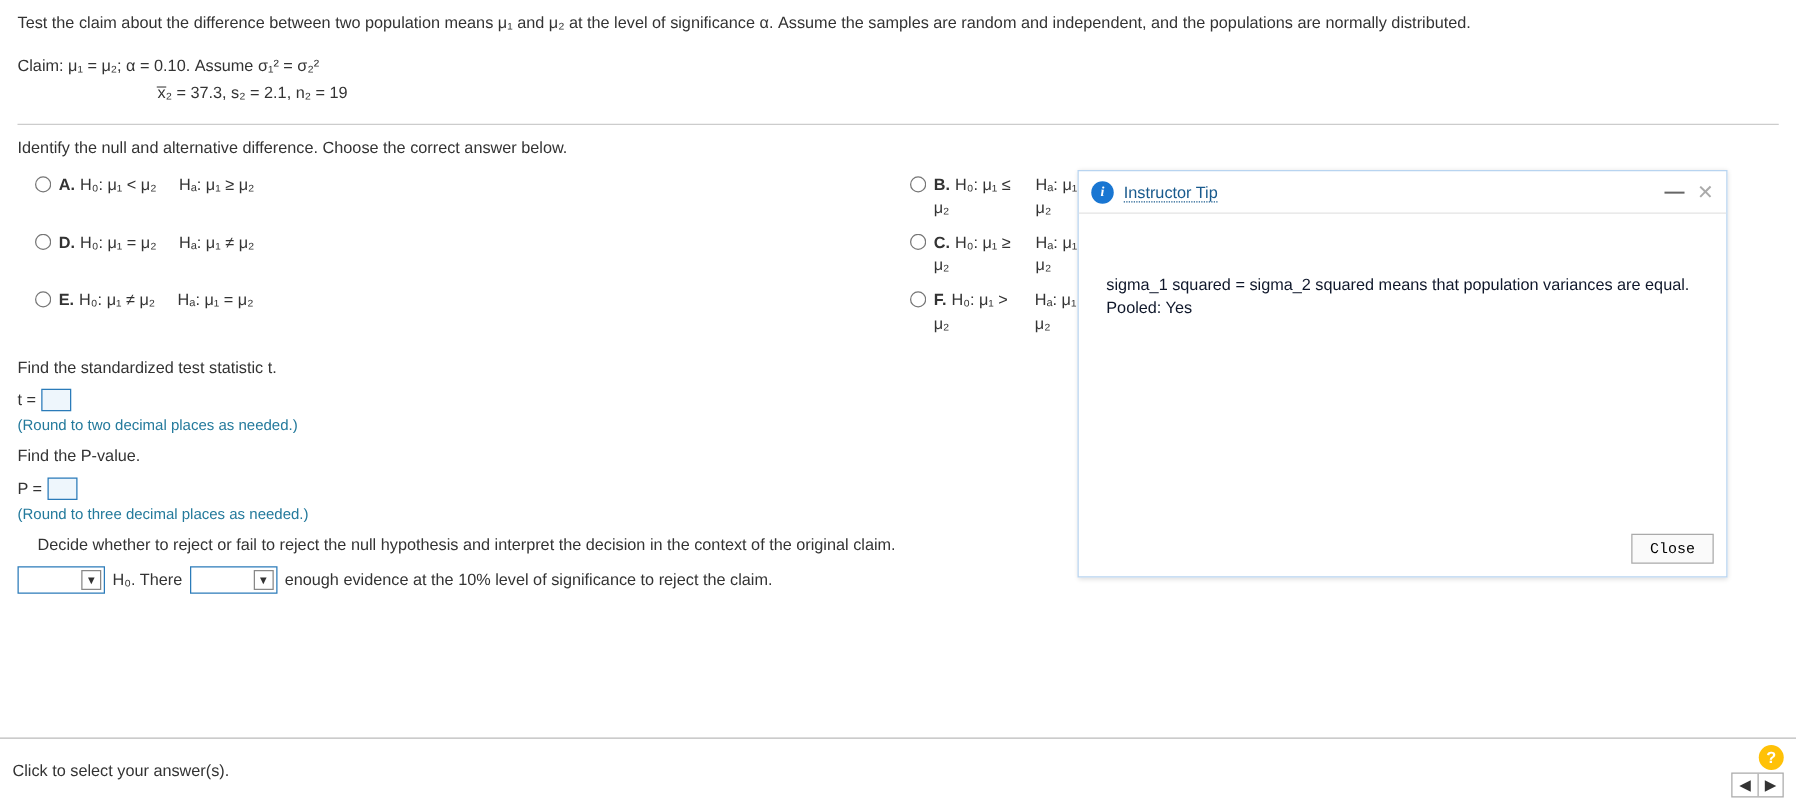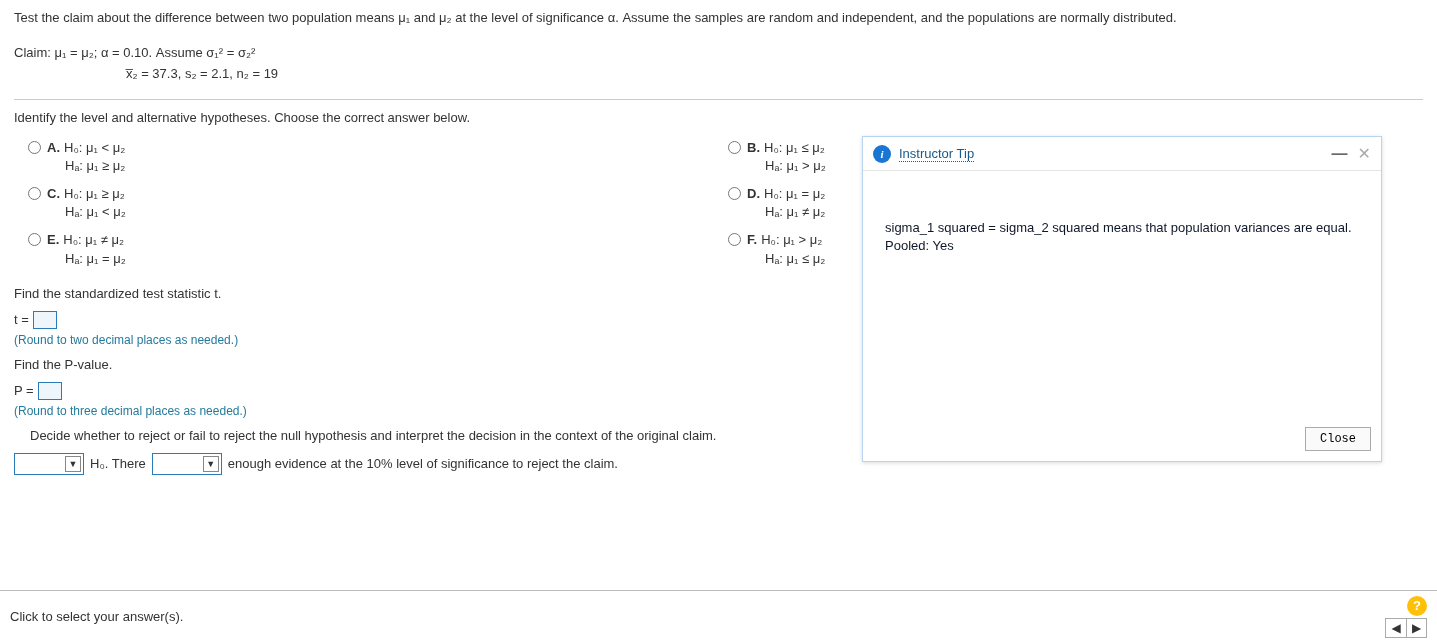--- a/index.html
+++ b/index.html
@@ -25,21 +25,21 @@
   .options {
     display: grid;
     grid-template-columns: 700px 150px;
     row-gap: 10px;
     margin-bottom: 18px;
     margin-left: 14px;
   }
   .option { display: flex; align-items: flex-start; gap: 6px; }
   .option input[type="radio"] { margin-top: 2px; }
   .option-letter { font-weight: bold; margin-right: 4px; }
-  .opt-lines { display: flex; flex-direction: column; line-height: 1.4; }
+  .opt-lines { display: flex; flex-direction: row; line-height: 1.4; }
   .find-stat { margin: 10px 0; }
   .t-eq { display: flex; align-items: center; gap: 4px; margin-bottom: 4px; }
   .small-input {
     width: 24px;
     height: 18px;
     border: 1px solid #2b7bb9;
     background: #eef6fc;
     text-align: center;
     font-size: 12px;
   }
@@ -167,49 +167,49 @@
 <div class="main-content">
   <div class="intro">Test the claim about the difference between two population means μ₁ and μ₂ at the level of significance α. Assume the samples are random and independent, and the populations are normally distributed.</div>
 
   <div class="claim-block">
     <div>Claim: μ₁ = μ₂; α = 0.10. Assume σ₁² = σ₂²</div>
     <div style="padding-left:112px;">x̅₂ = 37.3, s₂ = 2.1, n₂ = 19</div>
   </div>
 
   <hr class="rule">
 
-  <div class="section-label">Identify the level and alternative hypotheses. Choose the correct answer below.</div>
+  <div class="section-label">Identify the null and alternative difference. Choose the correct answer below.</div>
 
   <div class="options">
     <div class="option">
       <input type="radio" name="hyp" style="">
       <div class="opt-lines">
         <div><span class="option-letter">A.</span><span>H₀: μ₁ &lt; μ₂</span></div>
         <div style="padding-left:18px;">Hₐ: μ₁ ≥ μ₂</div>
       </div>
     </div>
     <div class="option">
       <input type="radio" name="hyp" style="">
       <div class="opt-lines">
         <div><span class="option-letter">B.</span><span>H₀: μ₁ ≤ μ₂</span></div>
         <div style="padding-left:18px;">Hₐ: μ₁ &gt; μ₂</div>
       </div>
     </div>
     <div class="option">
       <input type="radio" name="hyp" style="">
       <div class="opt-lines">
+        <div><span class="option-letter">D.</span><span>H₀: μ₁ = μ₂</span></div>
+        <div style="padding-left:18px;">Hₐ: μ₁ ≠ μ₂</div>
+      </div>
+    </div>
+    <div class="option">
+      <input type="radio" name="hyp" style="">
+      <div class="opt-lines">
         <div><span class="option-letter">C.</span><span>H₀: μ₁ ≥ μ₂</span></div>
         <div style="padding-left:18px;">Hₐ: μ₁ &lt; μ₂</div>
-      </div>
-    </div>
-    <div class="option">
-      <input type="radio" name="hyp" style="">
-      <div class="opt-lines">
-        <div><span class="option-letter">D.</span><span>H₀: μ₁ = μ₂</span></div>
-        <div style="padding-left:18px;">Hₐ: μ₁ ≠ μ₂</div>
       </div>
     </div>
     <div class="option">
       <input type="radio" name="hyp" style="">
       <div class="opt-lines">
         <div><span class="option-letter">E.</span><span>H₀: μ₁ ≠ μ₂</span></div>
         <div style="padding-left:18px;">Hₐ: μ₁ = μ₂</div>
       </div>
     </div>
     <div class="option">

